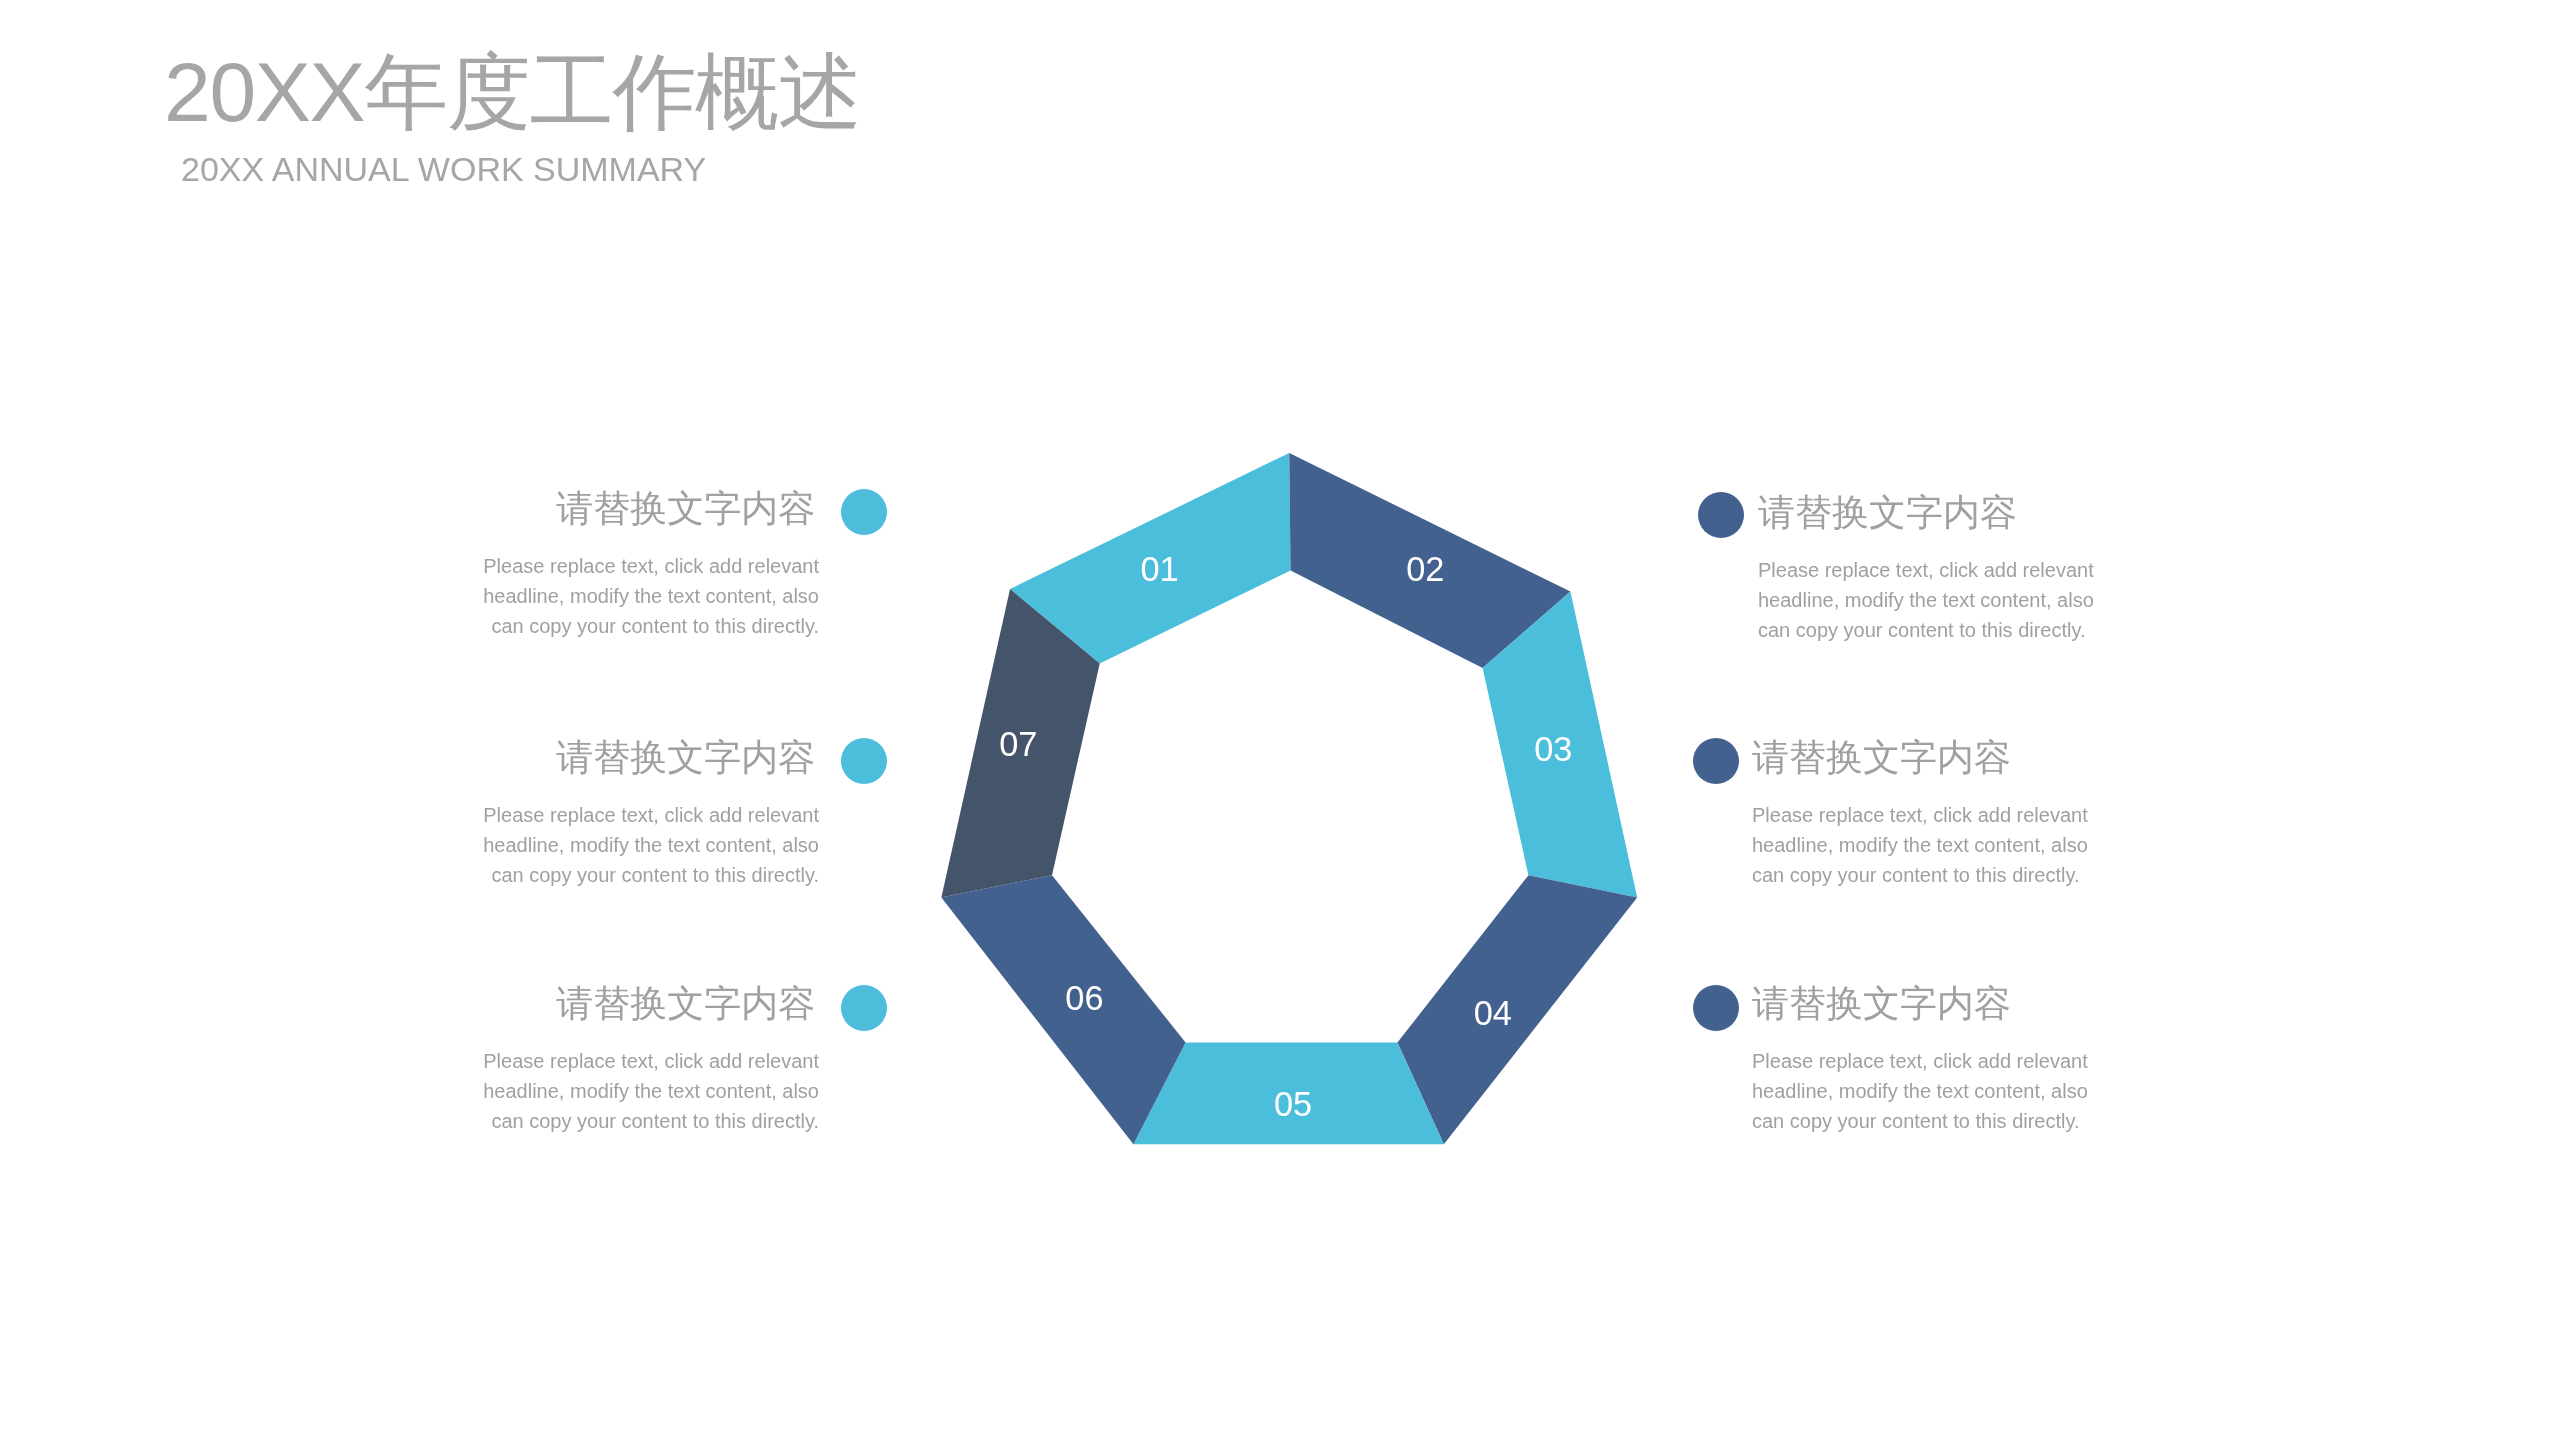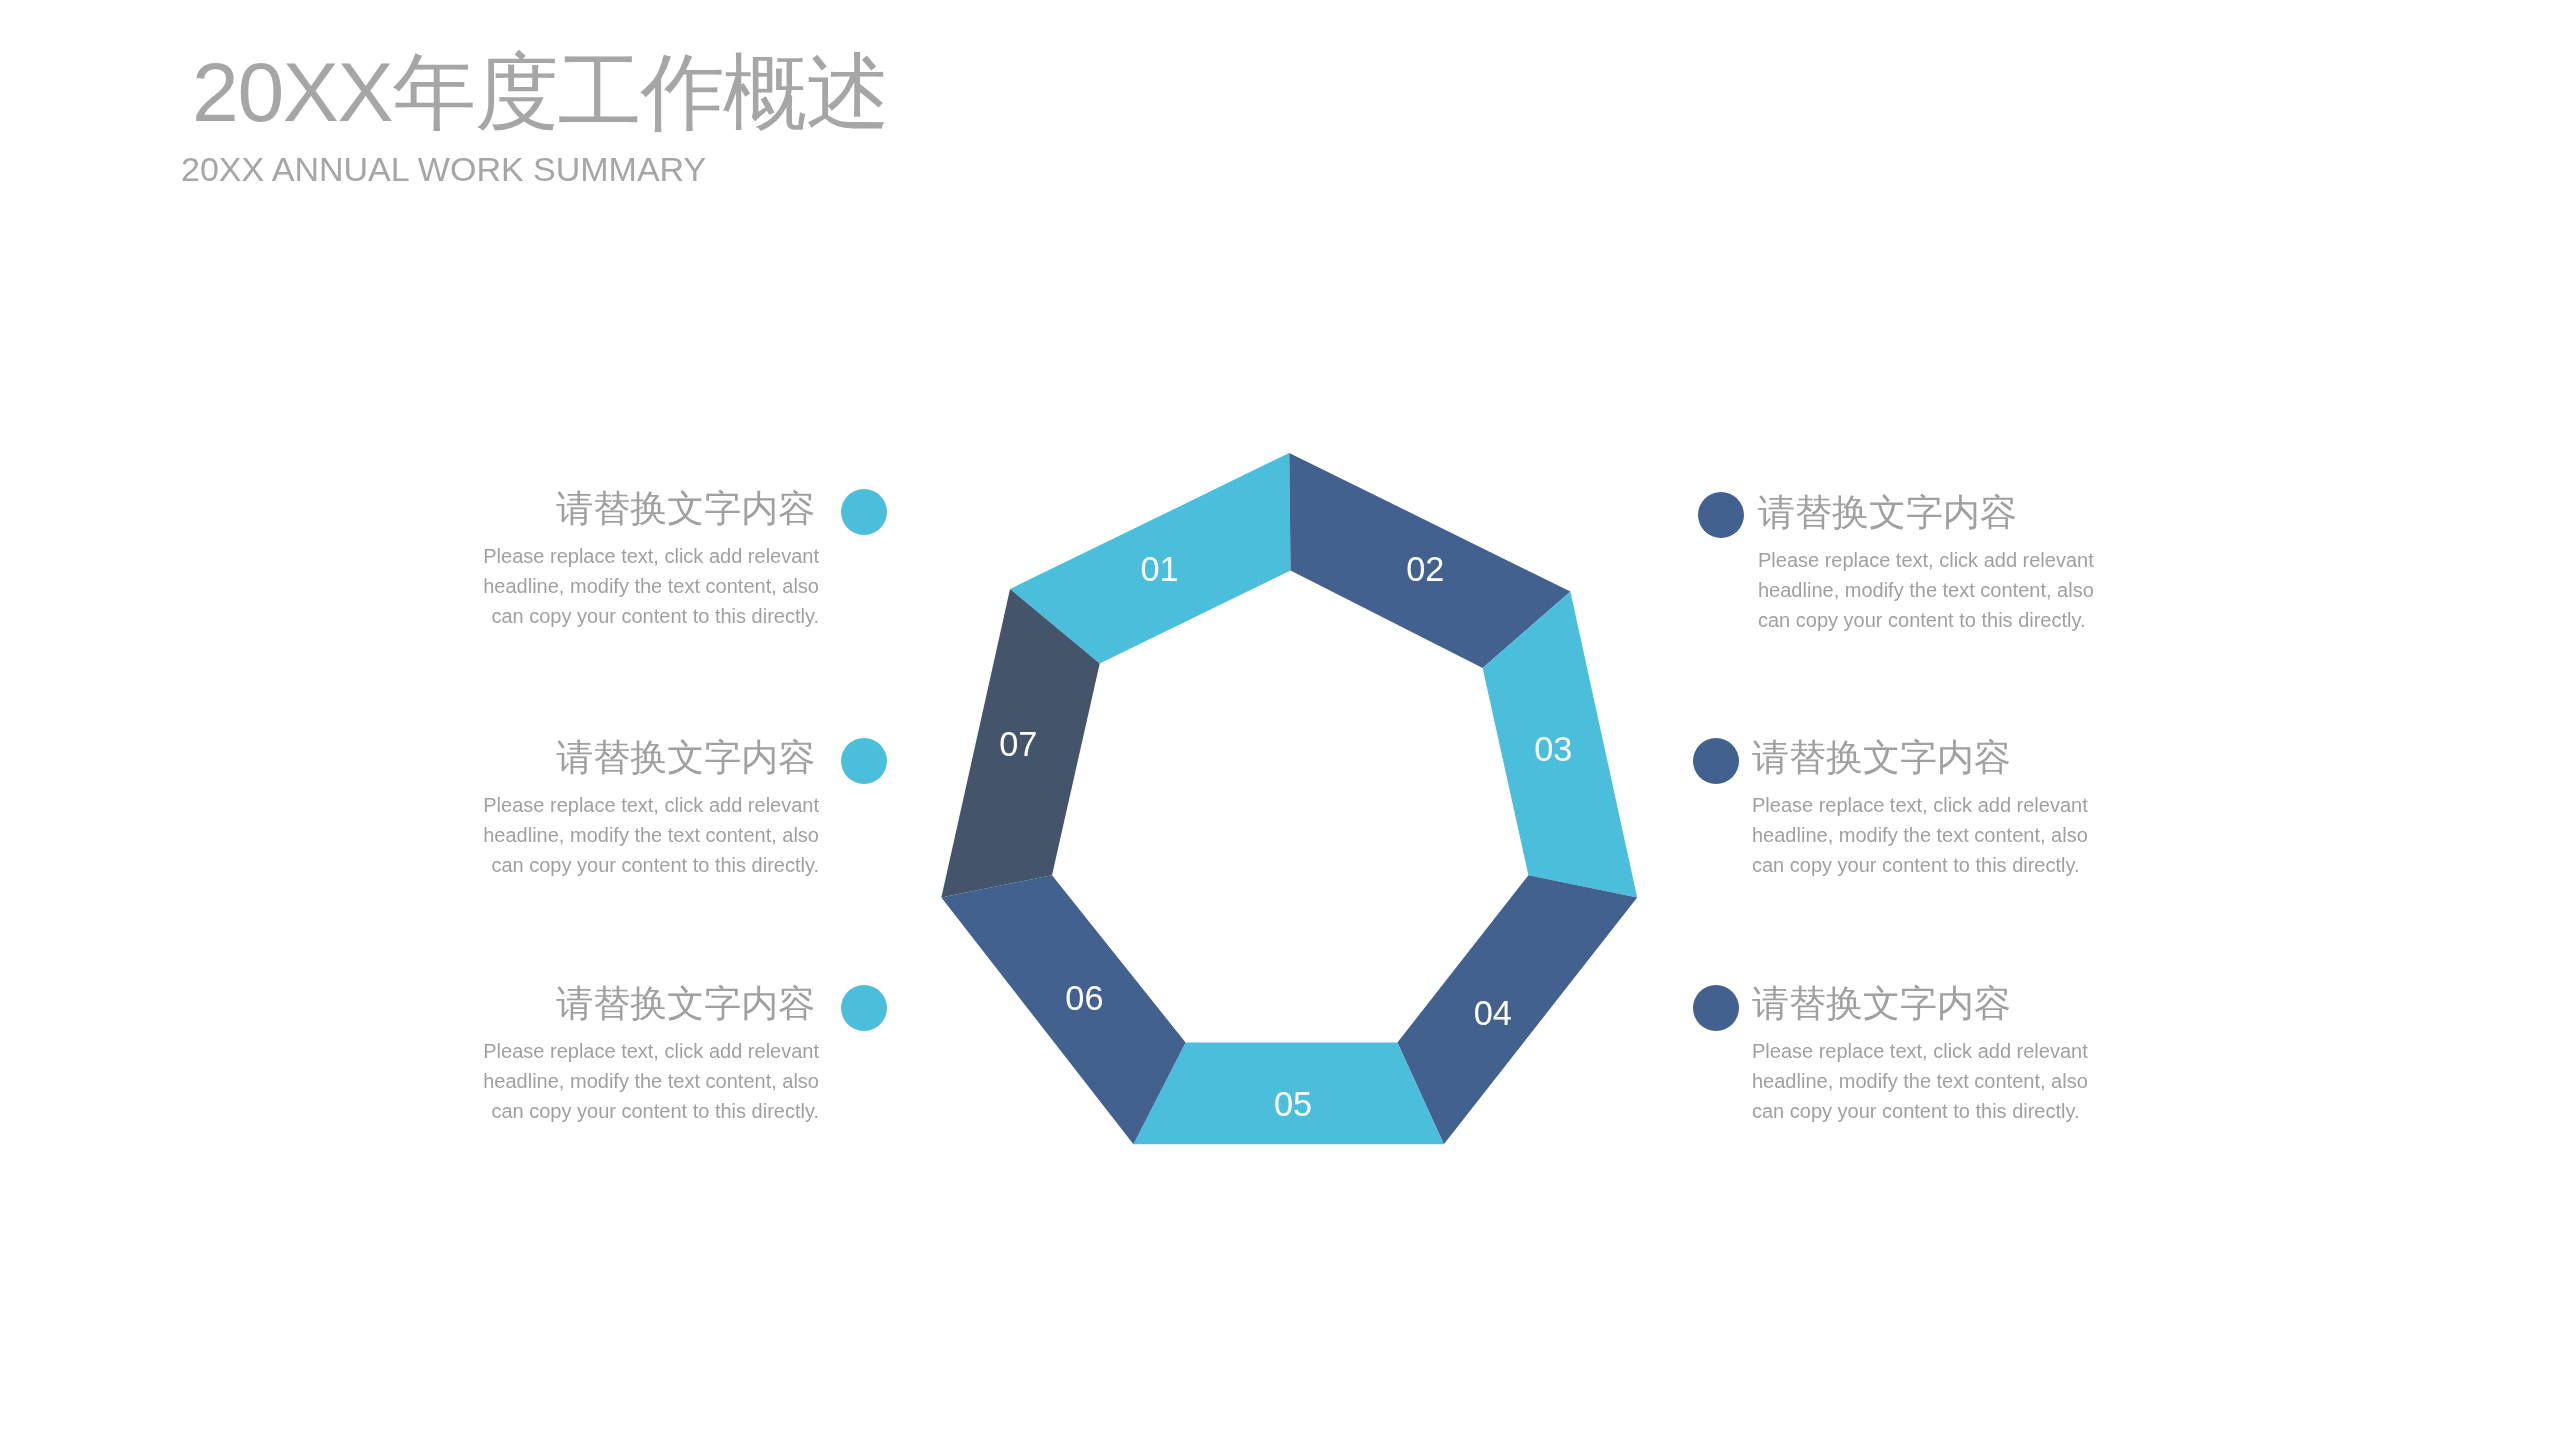--- a/index.html
+++ b/index.html
@@ -1,26 +1,26 @@
 <!DOCTYPE html>
 <html style="font-size:10.2px"><head>
 <meta charset="utf-8">
 <style>
   html, body { margin: 0; padding: 0; background: #ffffff; }
   body { width: 2576px; height: 1449px; position: relative; overflow: hidden;
          font-family: "Liberation Sans", "DejaVu Sans", sans-serif; }
   .title { position: absolute; left: 164px; top: 45px; font-size: 84px; line-height: 95px;
-           color: #a6a6a6; white-space: nowrap; letter-spacing: -1.3px; margin-left: 28px; }
+           color: #a6a6a6; white-space: nowrap; letter-spacing: -1.3px; }
   .subtitle { position: absolute; left: 181px; top: 150px; font-size: 34px; line-height: 39px;
               color: #a6a6a6; white-space: nowrap; }
   .diagram { position: absolute; left: 0; top: 0; width: 2576px; height: 1449px; }
   .seg-label { font-family: "Liberation Sans", sans-serif; font-size: 54px; fill: #ffffff; }
   .item { position: absolute; width: 356px; }
   .item .heading { font-size: 37px; line-height: 45px; color: #a0a0a0; white-space: nowrap; }
-  .item .body { font-size: 20px; line-height: 30px; color: #a0a0a0; margin-top: 10px; }
+  .item .body { font-size: 20px; line-height: 30px; color: #a0a0a0; margin-top: 20px; }
   .item.left { text-align: right; }
   .item.right { text-align: left; }
   .dot { position: absolute; width: 46px; height: 46px; border-radius: 50%; }
 </style>
 </head>
 <body>
 
 <div class="title">20XX年度工作概述</div>
 <div class="subtitle">20XX ANNUAL WORK SUMMARY</div>
 

